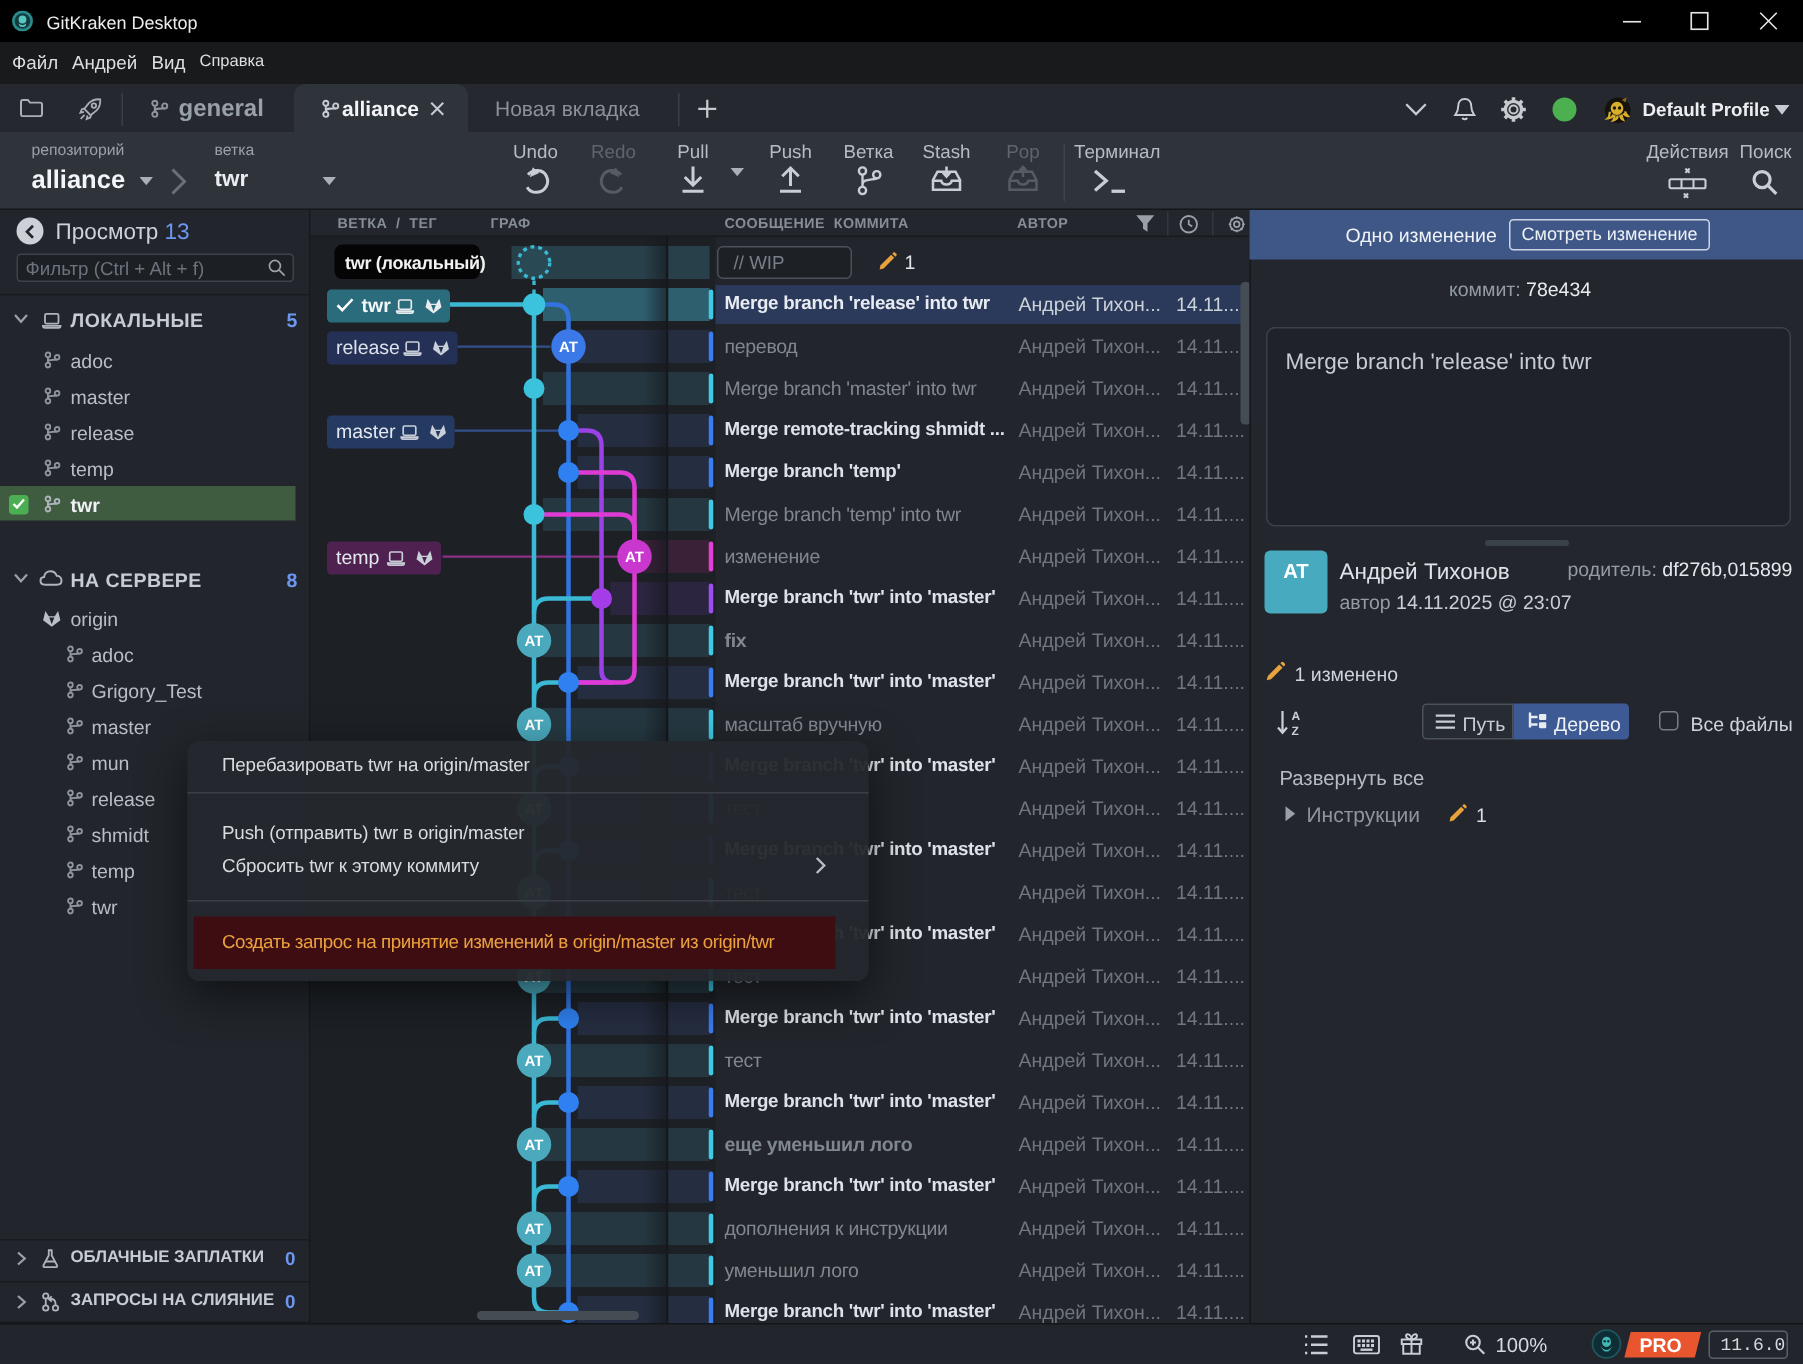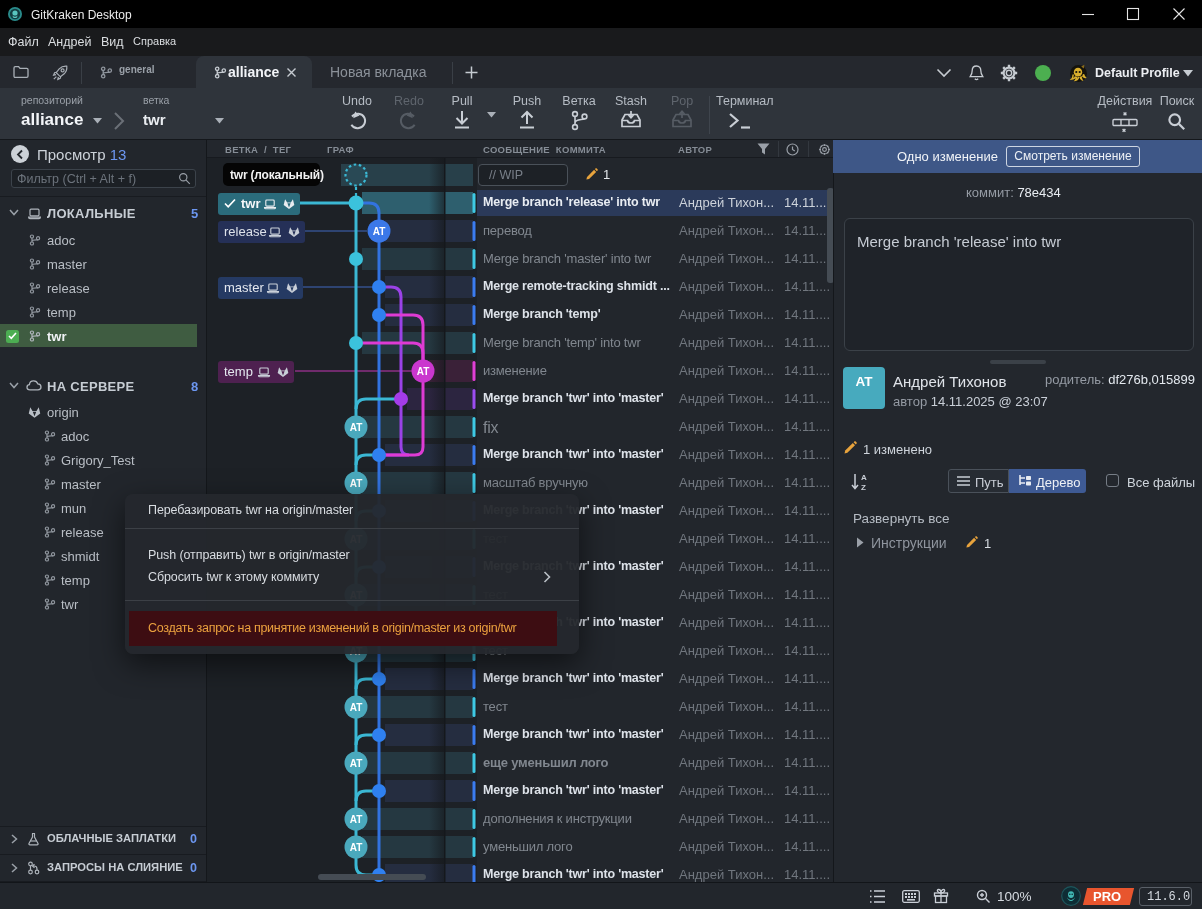--- a/index.html
+++ b/index.html
@@ -42,21 +42,21 @@
   </svg>
 <div class="ab" style="left:81px;top:62px;width:1px;height:22px;background:#3a3f46"></div>
 <svg style="position:absolute;left:100px;top:66px" width="13" height="13" viewBox="0 0 13 13">
     <g fill="none" stroke="#8f959d" stroke-width="1.3">
       <circle cx="3.2" cy="2.8" r="1.7"></circle>
       <circle cx="3.2" cy="10.2" r="1.7"></circle>
       <circle cx="9.8" cy="4.6" r="1.7"></circle>
       <path d="M3.2 4.5 V8.5 M3.2 8 C3.2 6 6 6.4 9.8 6.3 V6.3"></path>
     </g>
   </svg>
-<div class="lbl" style="left:119px;top:64px;font-size:10px;font-weight:700;color:#9aa0a8">general</div>
+<div class="lbl" style="left:119px;top:64px;font-size:16px;font-weight:700;color:#9aa0a8">general</div>
 <div class="ab" style="left:196px;top:56px;width:116px;height:32px;background:#2f343b;border-radius:8px 8px 0 0"></div>
 <svg style="position:absolute;left:214px;top:66px" width="13" height="13" viewBox="0 0 13 13">
     <g fill="none" stroke="#c6cbd1" stroke-width="1.3">
       <circle cx="3.2" cy="2.8" r="1.7"></circle>
       <circle cx="3.2" cy="10.2" r="1.7"></circle>
       <circle cx="9.8" cy="4.6" r="1.7"></circle>
       <path d="M3.2 4.5 V8.5 M3.2 8 C3.2 6 6 6.4 9.8 6.3 V6.3"></path>
     </g>
   </svg>
 <div class="lbl" style="left:228px;top:64px;font-size:14px;font-weight:700;color:#f2f4f8">alliance</div>
@@ -549,21 +549,21 @@
 <div class="lbl" style="left:784px;top:307px;font-size:13px;color:#70767e">14.11....</div>
 <div class="lbl" style="left:483px;top:335px;width:194px;overflow:hidden;font-size:13px;font-weight:400;letter-spacing:-0.2px;color:#81878f">Merge branch 'temp' into twr</div>
 <div class="lbl" style="left:679px;top:335px;font-size:13px;color:#70767e">Андрей Тихон...</div>
 <div class="lbl" style="left:784px;top:335px;font-size:13px;color:#70767e">14.11....</div>
 <div class="lbl" style="left:483px;top:363px;width:194px;overflow:hidden;font-size:13px;font-weight:400;letter-spacing:-0.2px;color:#81878f">изменение</div>
 <div class="lbl" style="left:679px;top:363px;font-size:13px;color:#70767e">Андрей Тихон...</div>
 <div class="lbl" style="left:784px;top:363px;font-size:13px;color:#70767e">14.11....</div>
 <div class="lbl" style="left:483px;top:391px;width:194px;overflow:hidden;font-size:12.5px;font-weight:600;letter-spacing:-0.2px;color:#dde2e9">Merge branch 'twr' into 'master'</div>
 <div class="lbl" style="left:679px;top:391px;font-size:13px;color:#70767e">Андрей Тихон...</div>
 <div class="lbl" style="left:784px;top:391px;font-size:13px;color:#70767e">14.11....</div>
-<div class="lbl" style="left:483px;top:419px;width:194px;overflow:hidden;font-size:16px;font-weight:400;letter-spacing:-0.2px;color:#81878f">fix</div>
+<div class="lbl" style="left:483px;top:419px;width:194px;overflow:hidden;font-size:13px;font-weight:700;letter-spacing:-0.2px;color:#81878f">fix</div>
 <div class="lbl" style="left:679px;top:419px;font-size:13px;color:#70767e">Андрей Тихон...</div>
 <div class="lbl" style="left:784px;top:419px;font-size:13px;color:#70767e">14.11....</div>
 <div class="lbl" style="left:483px;top:447px;width:194px;overflow:hidden;font-size:12.5px;font-weight:600;letter-spacing:-0.2px;color:#dde2e9">Merge branch 'twr' into 'master'</div>
 <div class="lbl" style="left:679px;top:447px;font-size:13px;color:#70767e">Андрей Тихон...</div>
 <div class="lbl" style="left:784px;top:447px;font-size:13px;color:#70767e">14.11....</div>
 <div class="lbl" style="left:483px;top:475px;width:194px;overflow:hidden;font-size:13px;font-weight:400;letter-spacing:-0.2px;color:#81878f">масштаб вручную</div>
 <div class="lbl" style="left:679px;top:475px;font-size:13px;color:#70767e">Андрей Тихон...</div>
 <div class="lbl" style="left:784px;top:475px;font-size:13px;color:#70767e">14.11....</div>
 <div class="lbl" style="left:483px;top:503px;width:194px;overflow:hidden;font-size:12.5px;font-weight:600;letter-spacing:-0.2px;color:#dde2e9">Merge branch 'twr' into 'master'</div>
 <div class="lbl" style="left:679px;top:503px;font-size:13px;color:#70767e">Андрей Тихон...</div>

